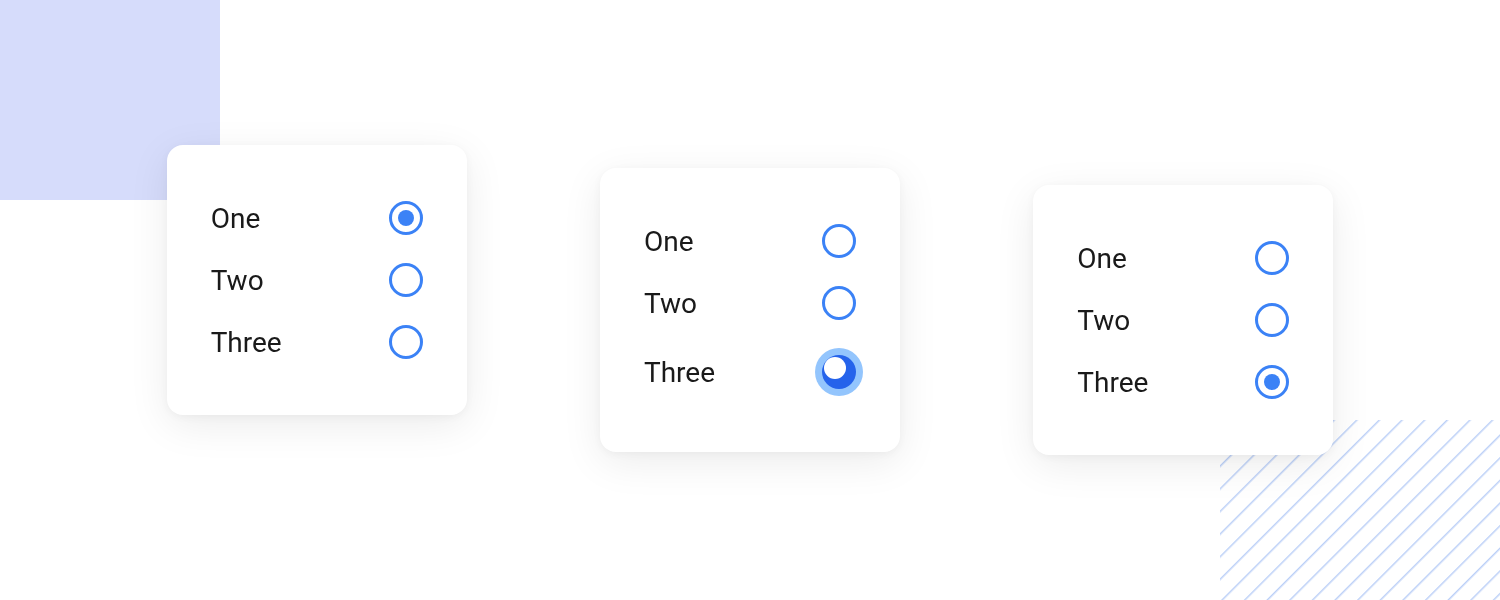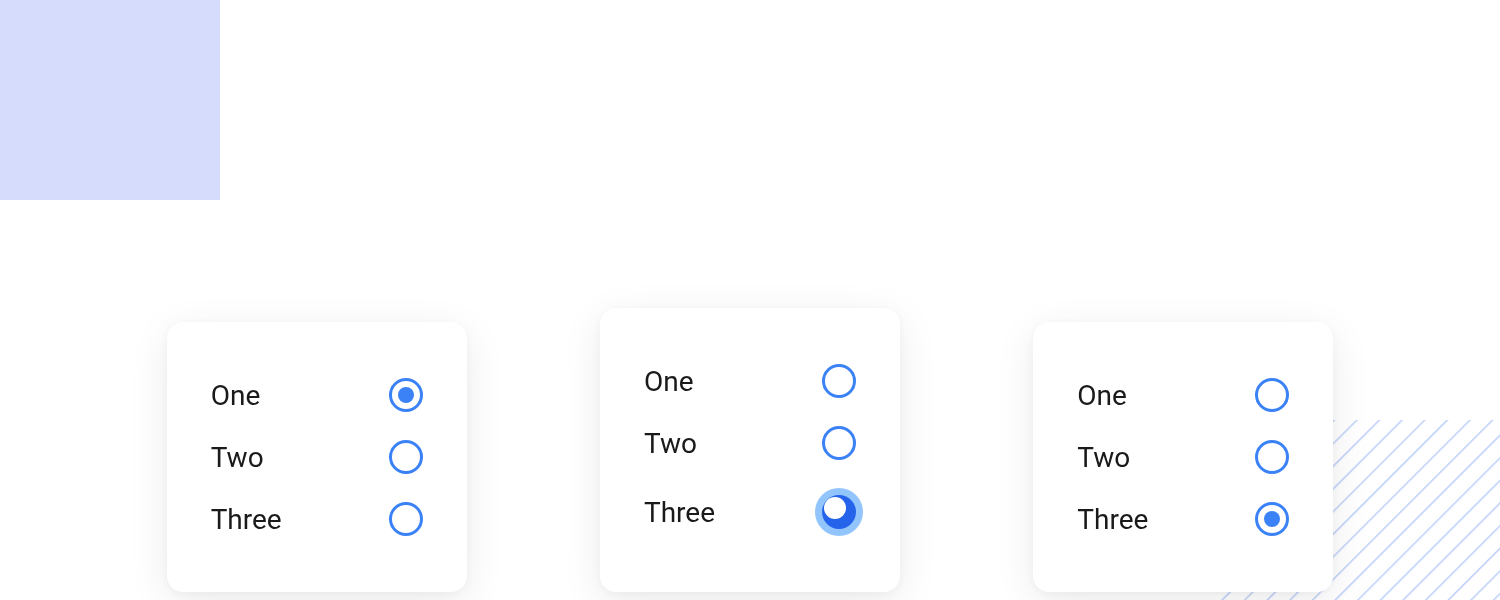--- a/index.html
+++ b/index.html
@@ -24,23 +24,23 @@
     bottom: 0;
     right: 0;
     width: 280px;
     height: 180px;
   }
   .bg-stripes svg { width: 100%; height: 100%; }
   .cards {
     position: absolute;
     top: 0; left: 0; right: 0; bottom: 0;
     display: flex;
-    align-items: flex-end;
+    align-items: center;
     justify-content: space-around;
-    padding: 8px 100px;
+    padding: 0 100px;
   }
   .card {
     background: #ffffff;
     border-radius: 16px;
     box-shadow: 0 10px 40px rgba(0,0,0,0.08), 0 2px 8px rgba(0,0,0,0.04);
     padding: 42px 44px;
     width: 300px;
     position: relative;
     z-index: 2;
   }

